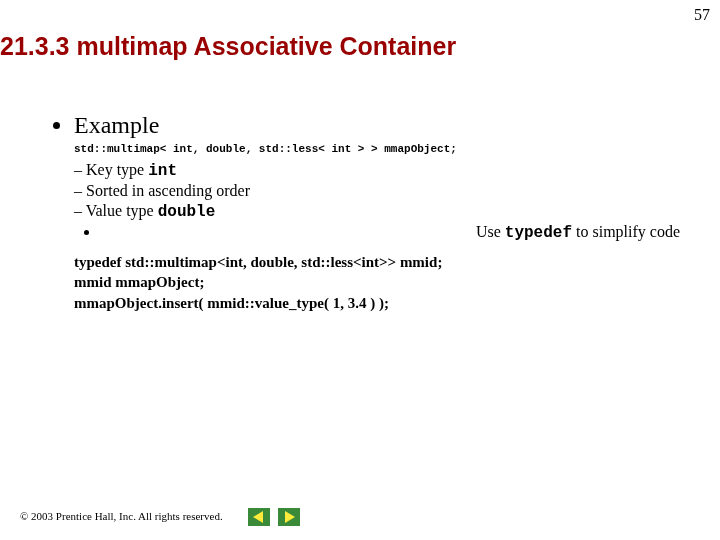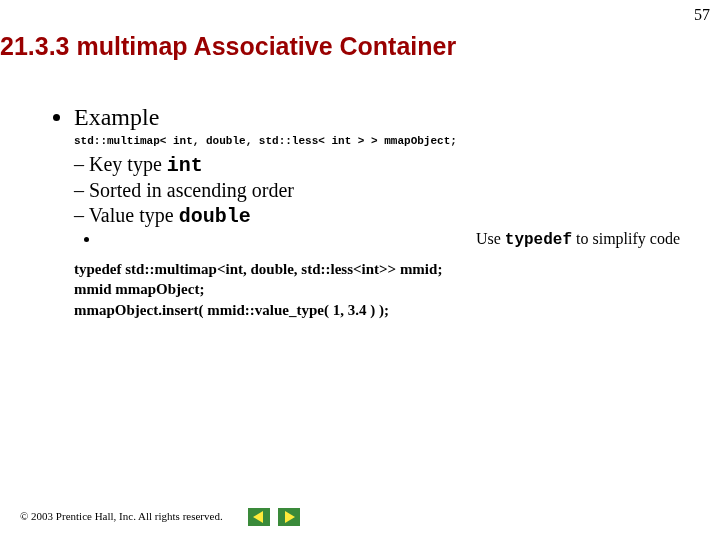--- a/index.html
+++ b/index.html
@@ -2,24 +2,24 @@
 <html><head>
 <meta charset="utf-8">
 <style>
   * { margin: 0; padding: 0; box-sizing: border-box; }
   html, body { width: 720px; height: 540px; background: #fff; font-family: "Times New Roman", Times, serif; color: #000; }
   .slide { position: relative; width: 720px; height: 540px; }
   .page-number { position: absolute; top: 6px; right: 10px; font-size: 16px; }
   .title { position: absolute; top: 32px; left: 0; width: 720px; text-align: left; font-family: Arial, Helvetica, sans-serif; font-weight: bold; font-size: 25px; color: #990000; }
   .content { position: absolute; top: 104px; left: 52px; width: 628px; font-size: 20px; }
   .disc { list-style: disc; padding-left: 22px; }
-  .disc > li { font-size: 24px; margin-bottom: 2px; }
+  .disc > li { font-size: 24px; margin-bottom: 2px; margin-top: 8px; }
   .code-line { font-family: "Courier New", Courier, monospace; font-weight: bold; font-size: 11px; margin-left: 22px; margin-top: 4px; margin-bottom: 6px; white-space: pre; }
   .dash { list-style: none; padding-left: 22px; }
-  .dash > li { font-size: 20px; margin-top: 2px; }
+  .dash > li { font-size: 16px; margin-top: 2px; }
   .dash > li::before { content: "– "; }
   .tiny-disc { list-style: disc; padding-left: 48px; margin-top: 2px; text-align: right; }
   .tiny-disc > li { font-size: 16px; }
   .mono { font-family: "Courier New", Courier, monospace; font-weight: bold; }
   .code-block { font-family: Liberation Serif, serif; font-weight: bold; font-size: 15px; margin-left: 22px; margin-top: 10px; margin-bottom: 6px; line-height: 1.35; white-space: pre; }
   .footer { position: absolute; bottom: 18px; left: 20px; font-size: 11px; }
   .nav { position: absolute; bottom: 14px; left: 248px; }
   .nav-btn { display: inline-block; width: 22px; height: 18px; margin-right: 4px; cursor: pointer; vertical-align: middle; }
   .nav-btn svg { width: 22px; height: 18px; display: block; }
 </style>

